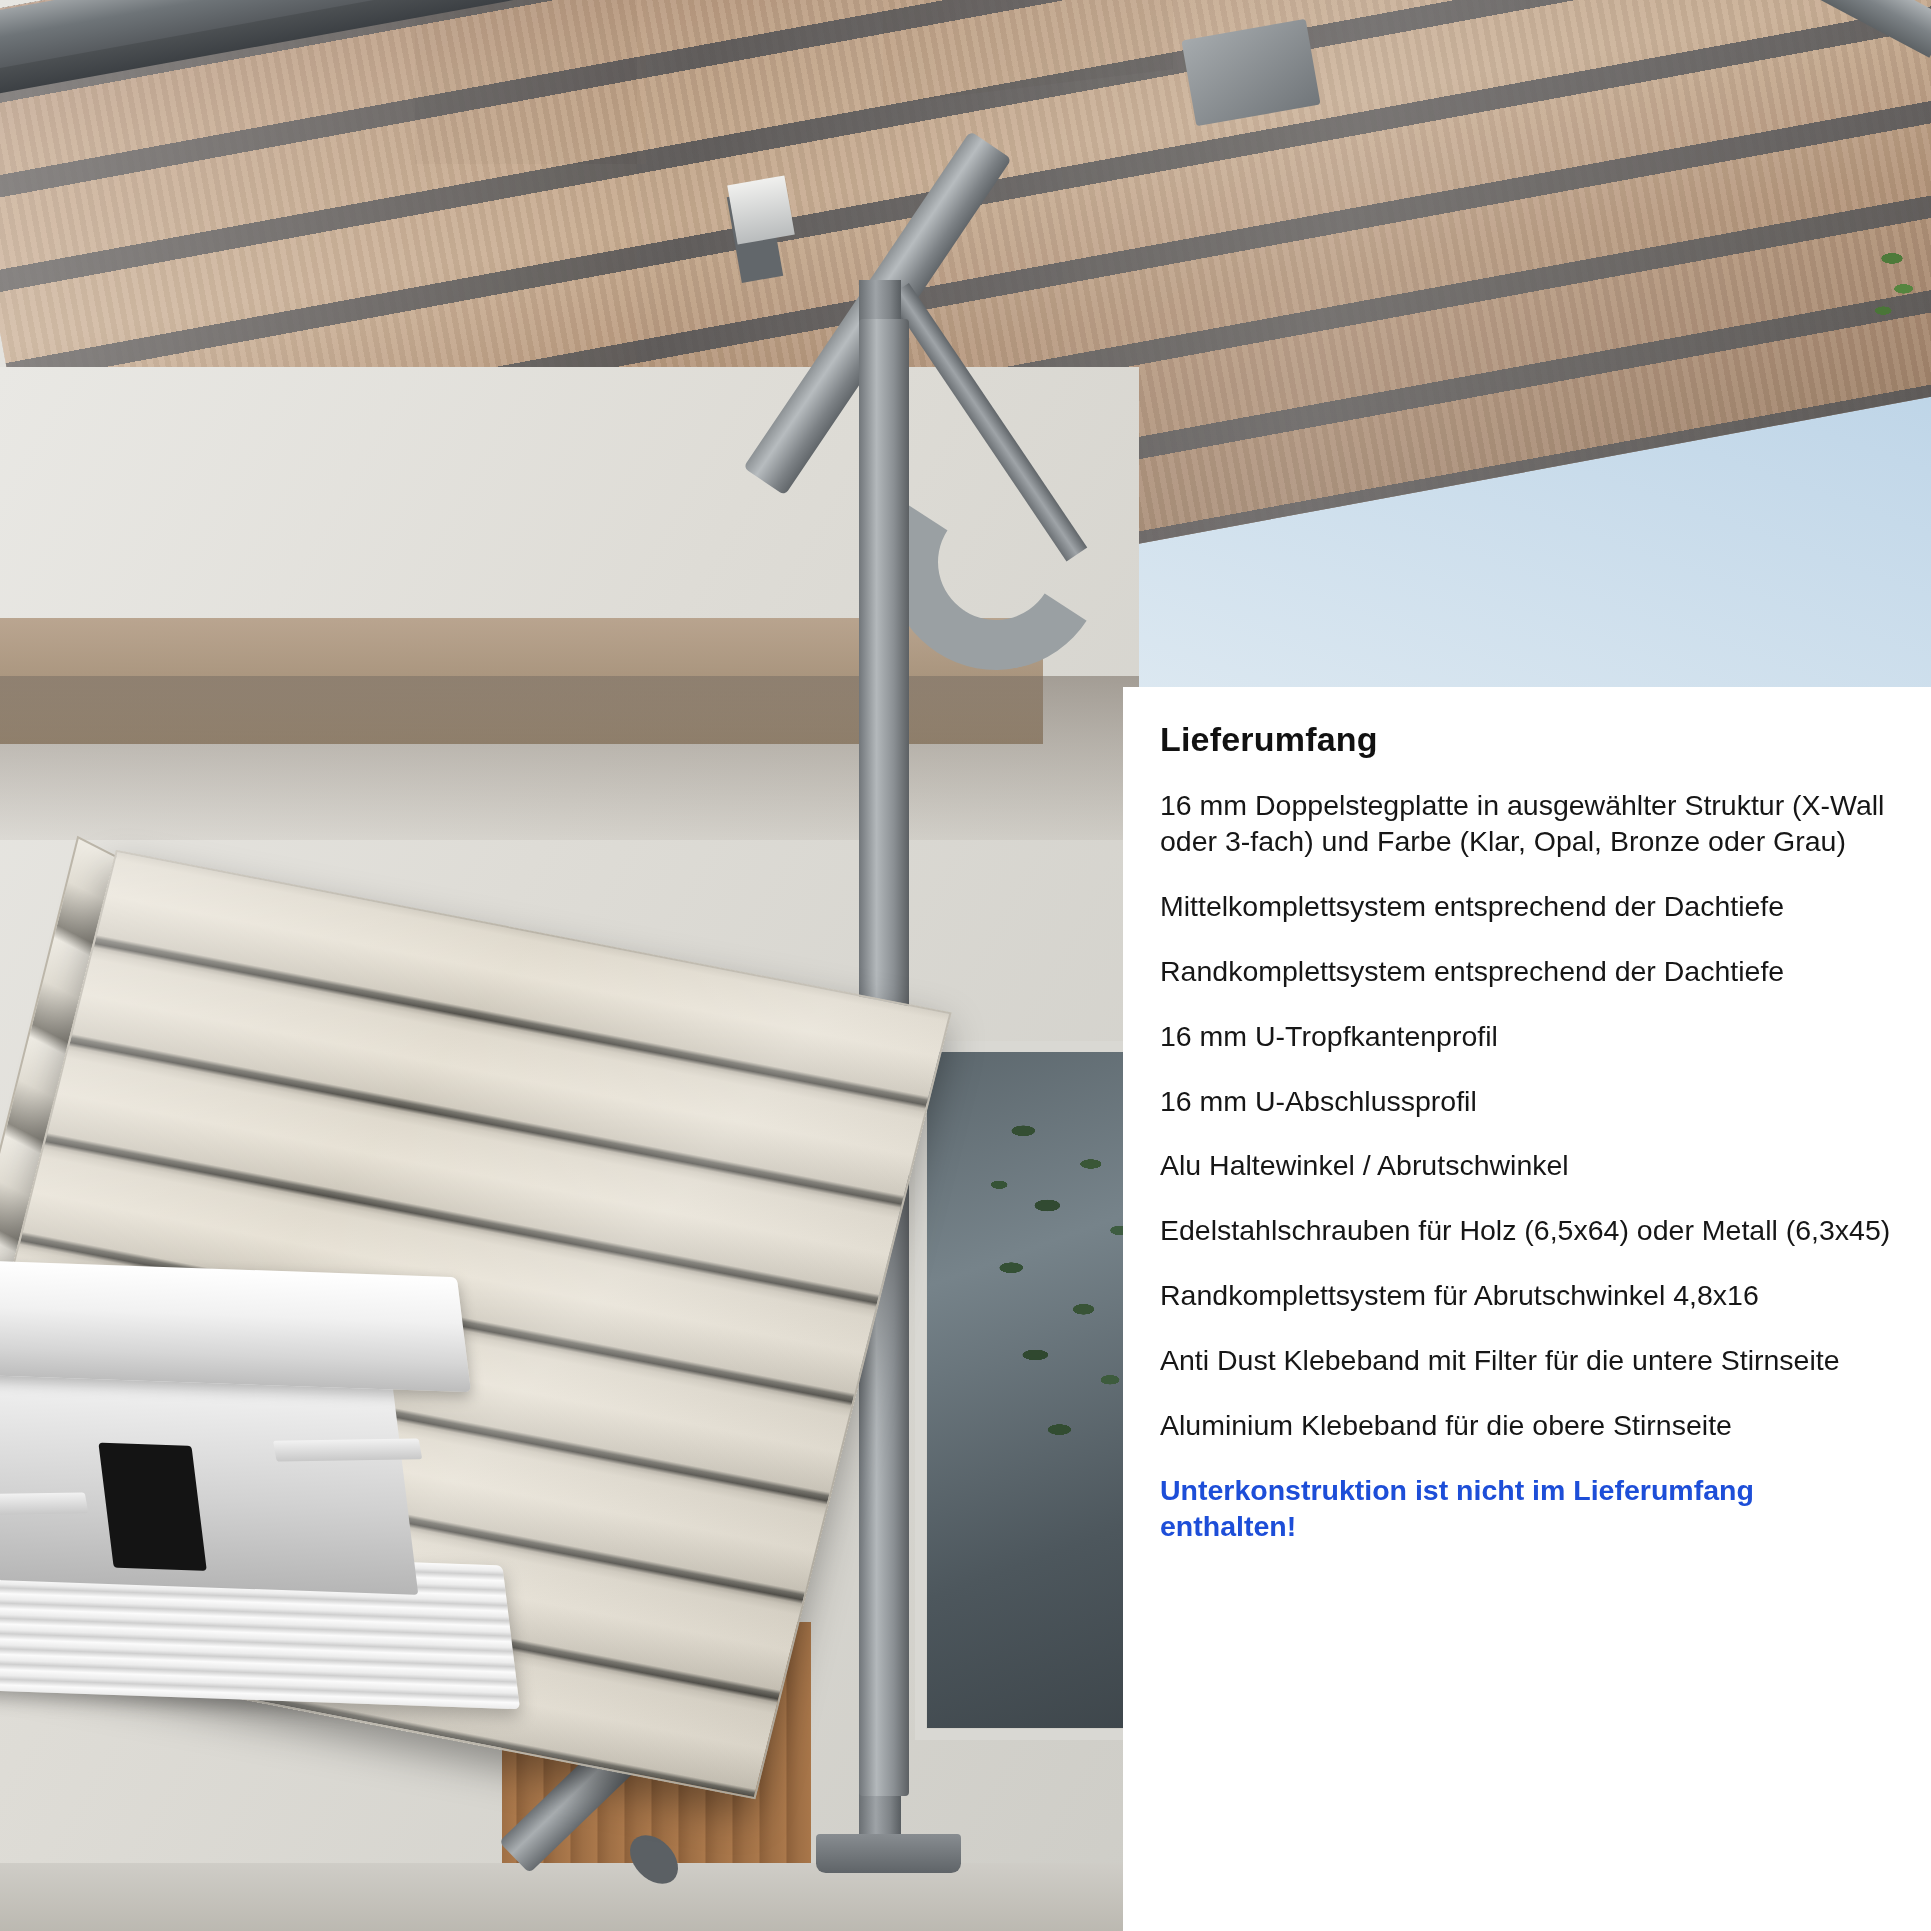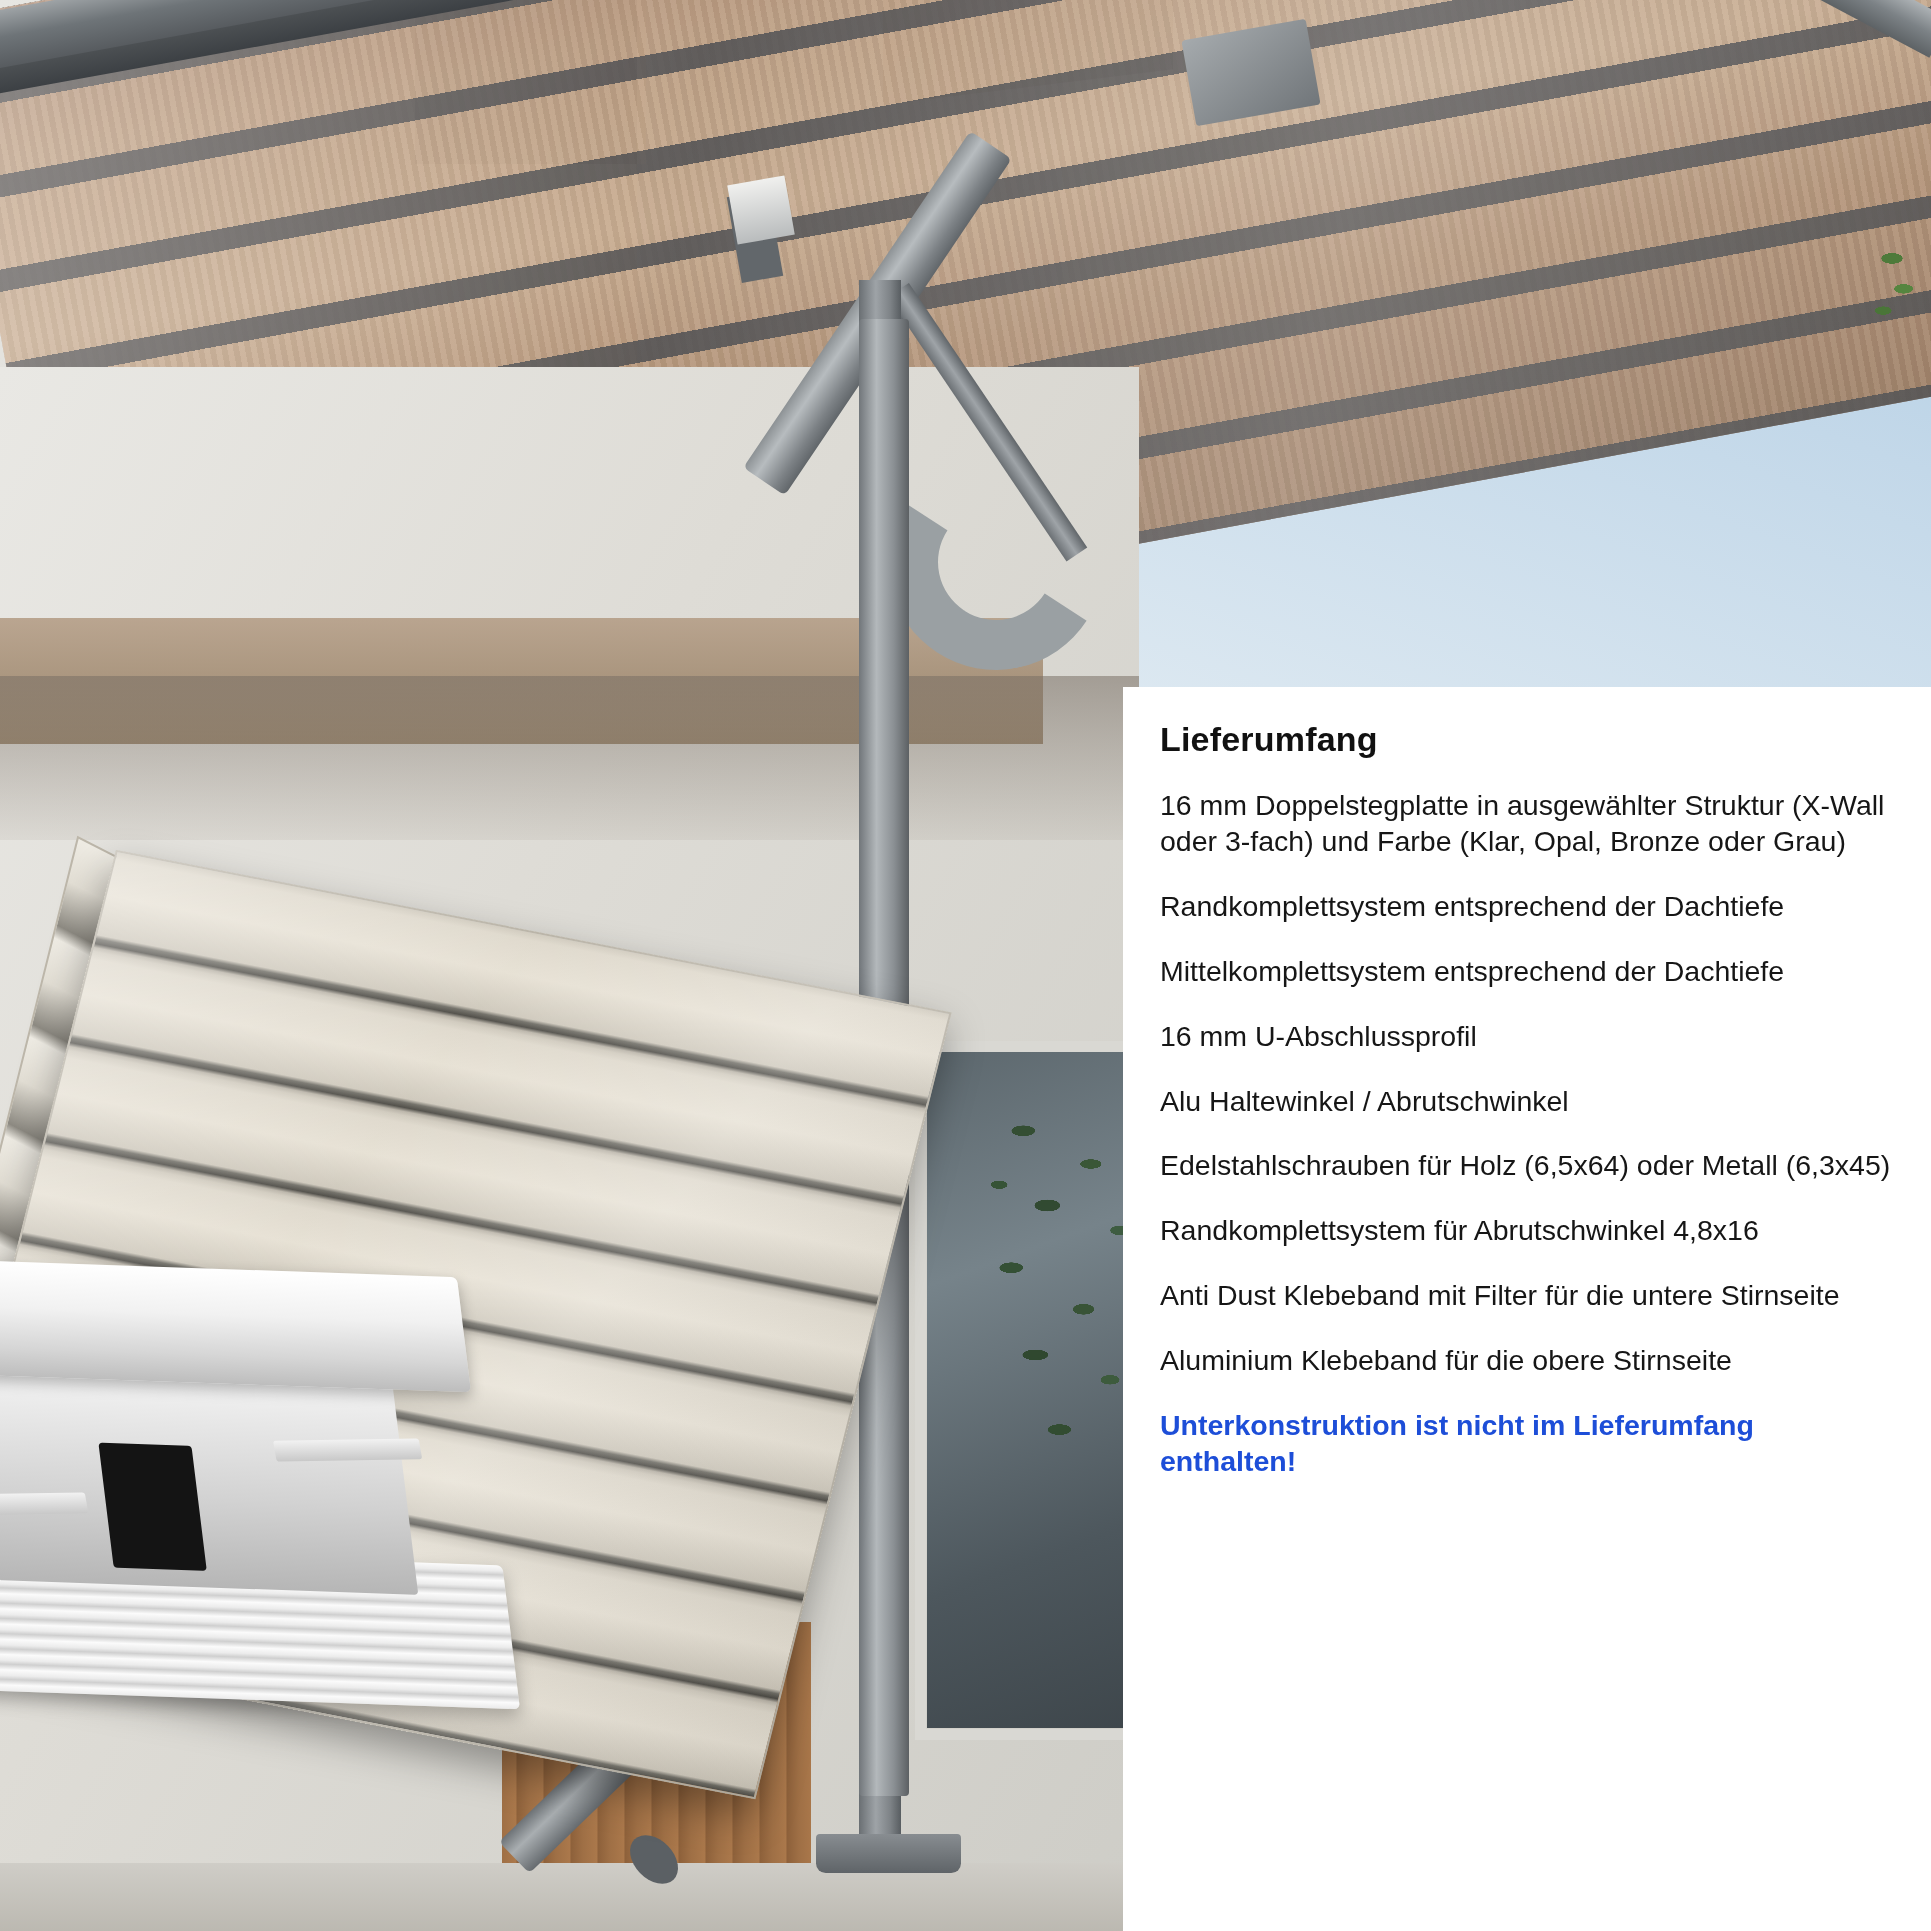--- a/index.html
+++ b/index.html
@@ -553,22 +553,23 @@
     <div class="prof-hole"></div>
     <div class="prof-fin-l"></div>
     <div class="prof-fin-r"></div>
     <div class="prof-top"></div>
   </div>
 
   <div class="panel">
     <h2 class="panel-title">Lieferumfang</h2>
 
     <p class="panel-item">16 mm Doppelstegplatte in ausgewählter Struktur (X-Wall oder 3-fach) und Farbe (Klar, Opal, Bronze oder Grau)</p>
+    <p class="panel-item">Mittelkomplettsystem entsprechend der Dachtiefe</p>
     <p class="panel-item">Randkomplettsystem entsprechend der Dachtiefe</p>
-    <p class="panel-item">Mittelkomplettsystem entsprechend der Dachtiefe</p>
+    <p class="panel-item">16 mm U-Tropfkantenprofil</p>
     <p class="panel-item">16 mm U-Abschlussprofil</p>
     <p class="panel-item">Alu Haltewinkel / Abrutschwinkel</p>
     <p class="panel-item">Edelstahlschrauben für Holz (6,5x64) oder Metall (6,3x45)</p>
     <p class="panel-item">Randkomplettsystem für Abrutschwinkel 4,8x16</p>
     <p class="panel-item">Anti Dust Klebeband mit Filter für die untere Stirnseite</p>
     <p class="panel-item">Aluminium Klebeband für die obere Stirnseite</p>
 
     <p class="panel-note">Unterkonstruktion ist nicht im Lieferumfang enthalten!</p>
   </div>
 

